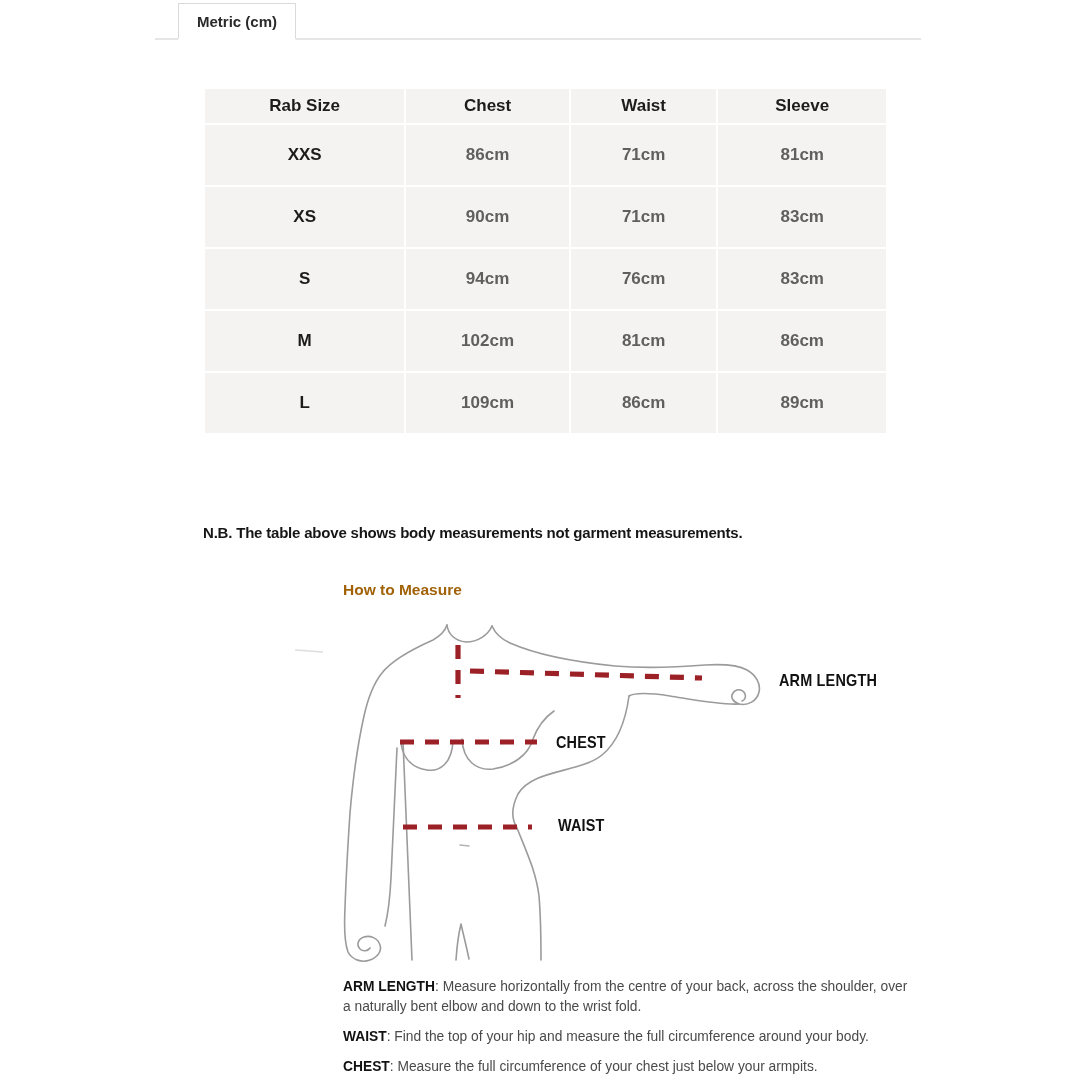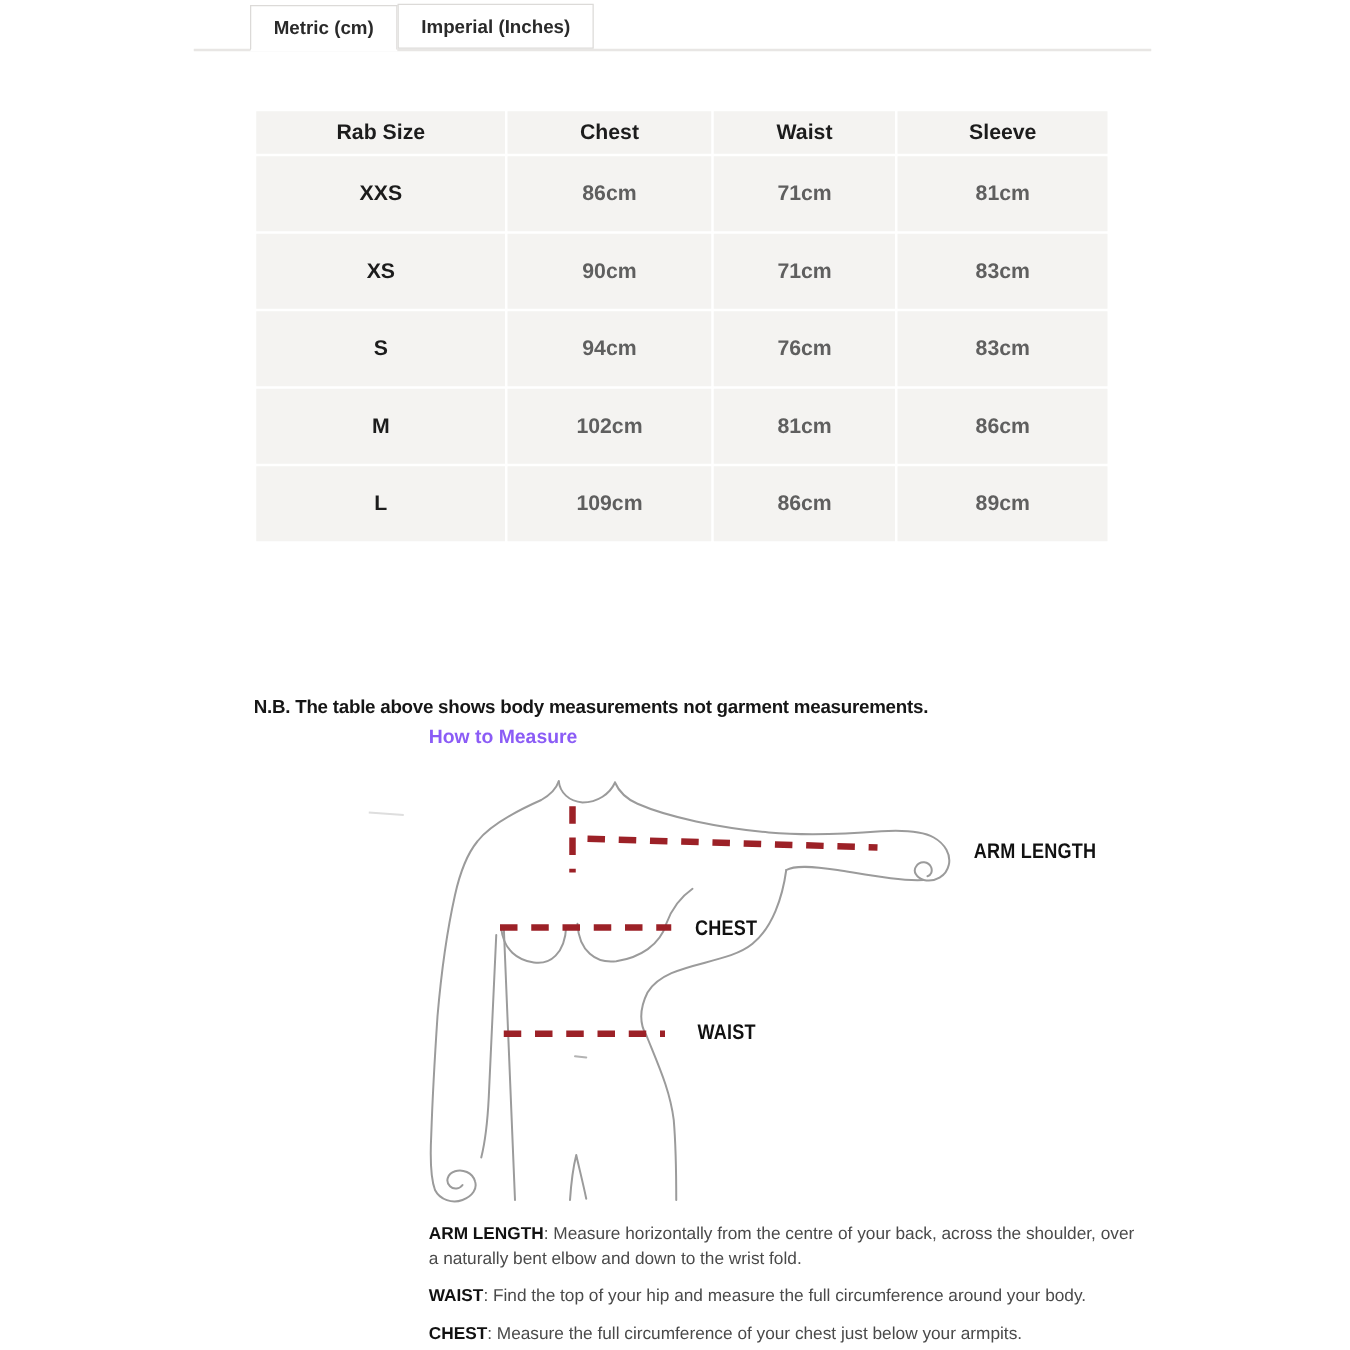--- a/index.html
+++ b/index.html
@@ -13,39 +13,39 @@
   *{margin:0;padding:0;box-sizing:border-box;}
   html,body{background:#fff;}
   body{font-family:"Liberation Sans","DejaVu Sans",sans-serif;color:var(--heading-text);}
   .page{position:relative;width:1080px;height:1080px;background:#fff;overflow:hidden;}
 
   
   .tabbar{position:absolute;left:155px;top:3px;width:766px;border-bottom:2px solid #e8e6e4;
           display:flex;align-items:flex-end;padding-left:23px;}
   .tab{border:1px solid var(--border-gray);background:#fff;padding:9px 18px 8px 18px;
        font-size:15px;font-weight:bold;color:#2a2a2a;cursor:pointer;white-space:nowrap;}
-  .tab.active{position:relative;margin-bottom:-2px;border-bottom:2px solid #fff;z-index:2;margin-left:22px;}
+  .tab.active{position:relative;margin-bottom:-2px;border-bottom:2px solid #fff;z-index:2;}
   .tab + .tab{border-left:1px solid var(--border-gray);}
 
   
   .size-table{position:absolute;left:203px;top:87px;width:685px;border-collapse:separate;
               border-spacing:2px;background:#fff;}
   .size-table th,.size-table td{background:var(--table-cell-bg);text-align:center;vertical-align:middle;}
   .size-table th{height:34px;font-size:17px;font-weight:bold;color:#1c1c1c;}
   .size-table td{height:60px;font-size:17px;}
   .size-table td.size-cell{font-weight:bold;color:#1c1c1c;}
   .size-table td.val-cell{color:var(--value-text);font-weight:bold;}
   .col-size{width:200px;}.col-chest{width:163px;}.col-waist{width:146px;}.col-sleeve{width:168px;}
 
   
   .nb-note{position:absolute;left:203px;top:524px;font-size:15px;font-weight:bold;color:#161616;
-           letter-spacing:-0.2px;margin-top:33px;}
+           letter-spacing:-0.2px;}
 
   
-  .htm-title{position:absolute;left:343px;top:581px;font-size:15.5px;font-weight:bold;color:#8b5cf6;}
+  .htm-title{position:absolute;left:343px;top:581px;font-size:15.5px;font-weight:bold;color:#a16207;}
   .diagram{position:absolute;left:290px;top:608px;width:490px;height:360px;}
   .outline{stroke:var(--body-outline-gray);stroke-width:1.6;fill:none;stroke-linecap:round;stroke-linejoin:round;}
   .outline-thin{stroke:#b3b3b3;stroke-width:1.6;fill:none;stroke-linecap:round;}
   .artifact{stroke:#dedede;stroke-width:1.5;fill:none;}
   .redline{stroke:var(--measure-line-red);stroke-width:5.2;fill:none;stroke-dasharray:14 11;}
   .diag-label{position:absolute;font-size:17px;font-weight:bold;color:#111;
               transform:scaleX(.85);transform-origin:left center;white-space:nowrap;letter-spacing:.2px;}
 
   
   .instructions{position:absolute;left:343px;top:977px;width:566px;font-size:13.8px;
@@ -54,23 +54,20 @@
   .instructions b{color:#111;}
 </style>
 </head>
 <body>
 
 <div class="page">
 
   <div class="tabbar">
     <div class="tab active">
       <span>Metric (cm)</span>
-    </div>
-    <div class="tab">
-      <span>Imperial (Inches)</span>
     </div>
   </div>
 
   <table class="size-table">
     <thead>
       <tr>
         <th class="col-size">Rab Size</th>
         <th class="col-chest">Chest</th>
         <th class="col-waist">Waist</th>
         <th class="col-sleeve">Sleeve</th>

